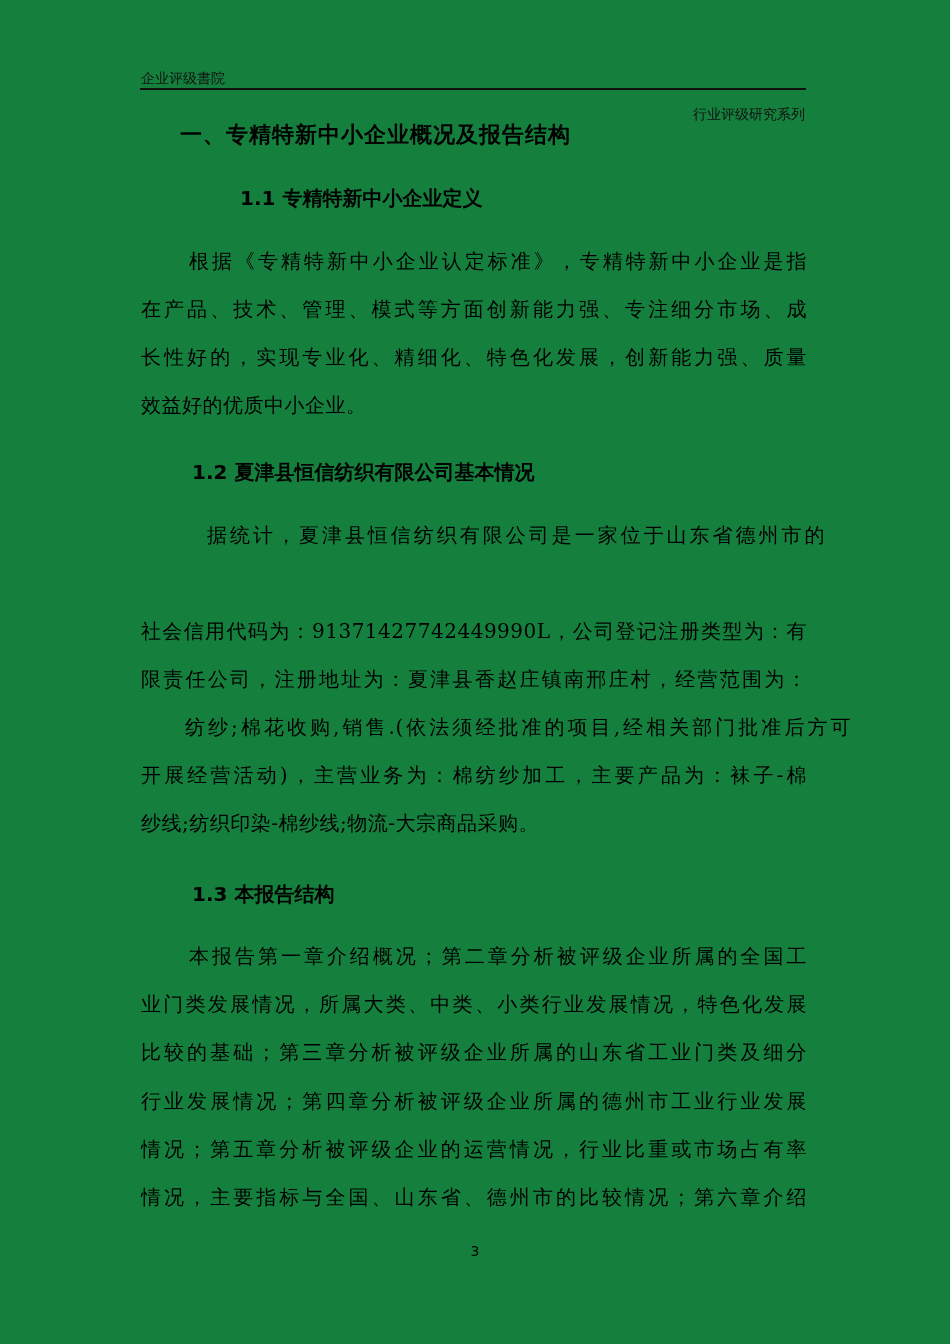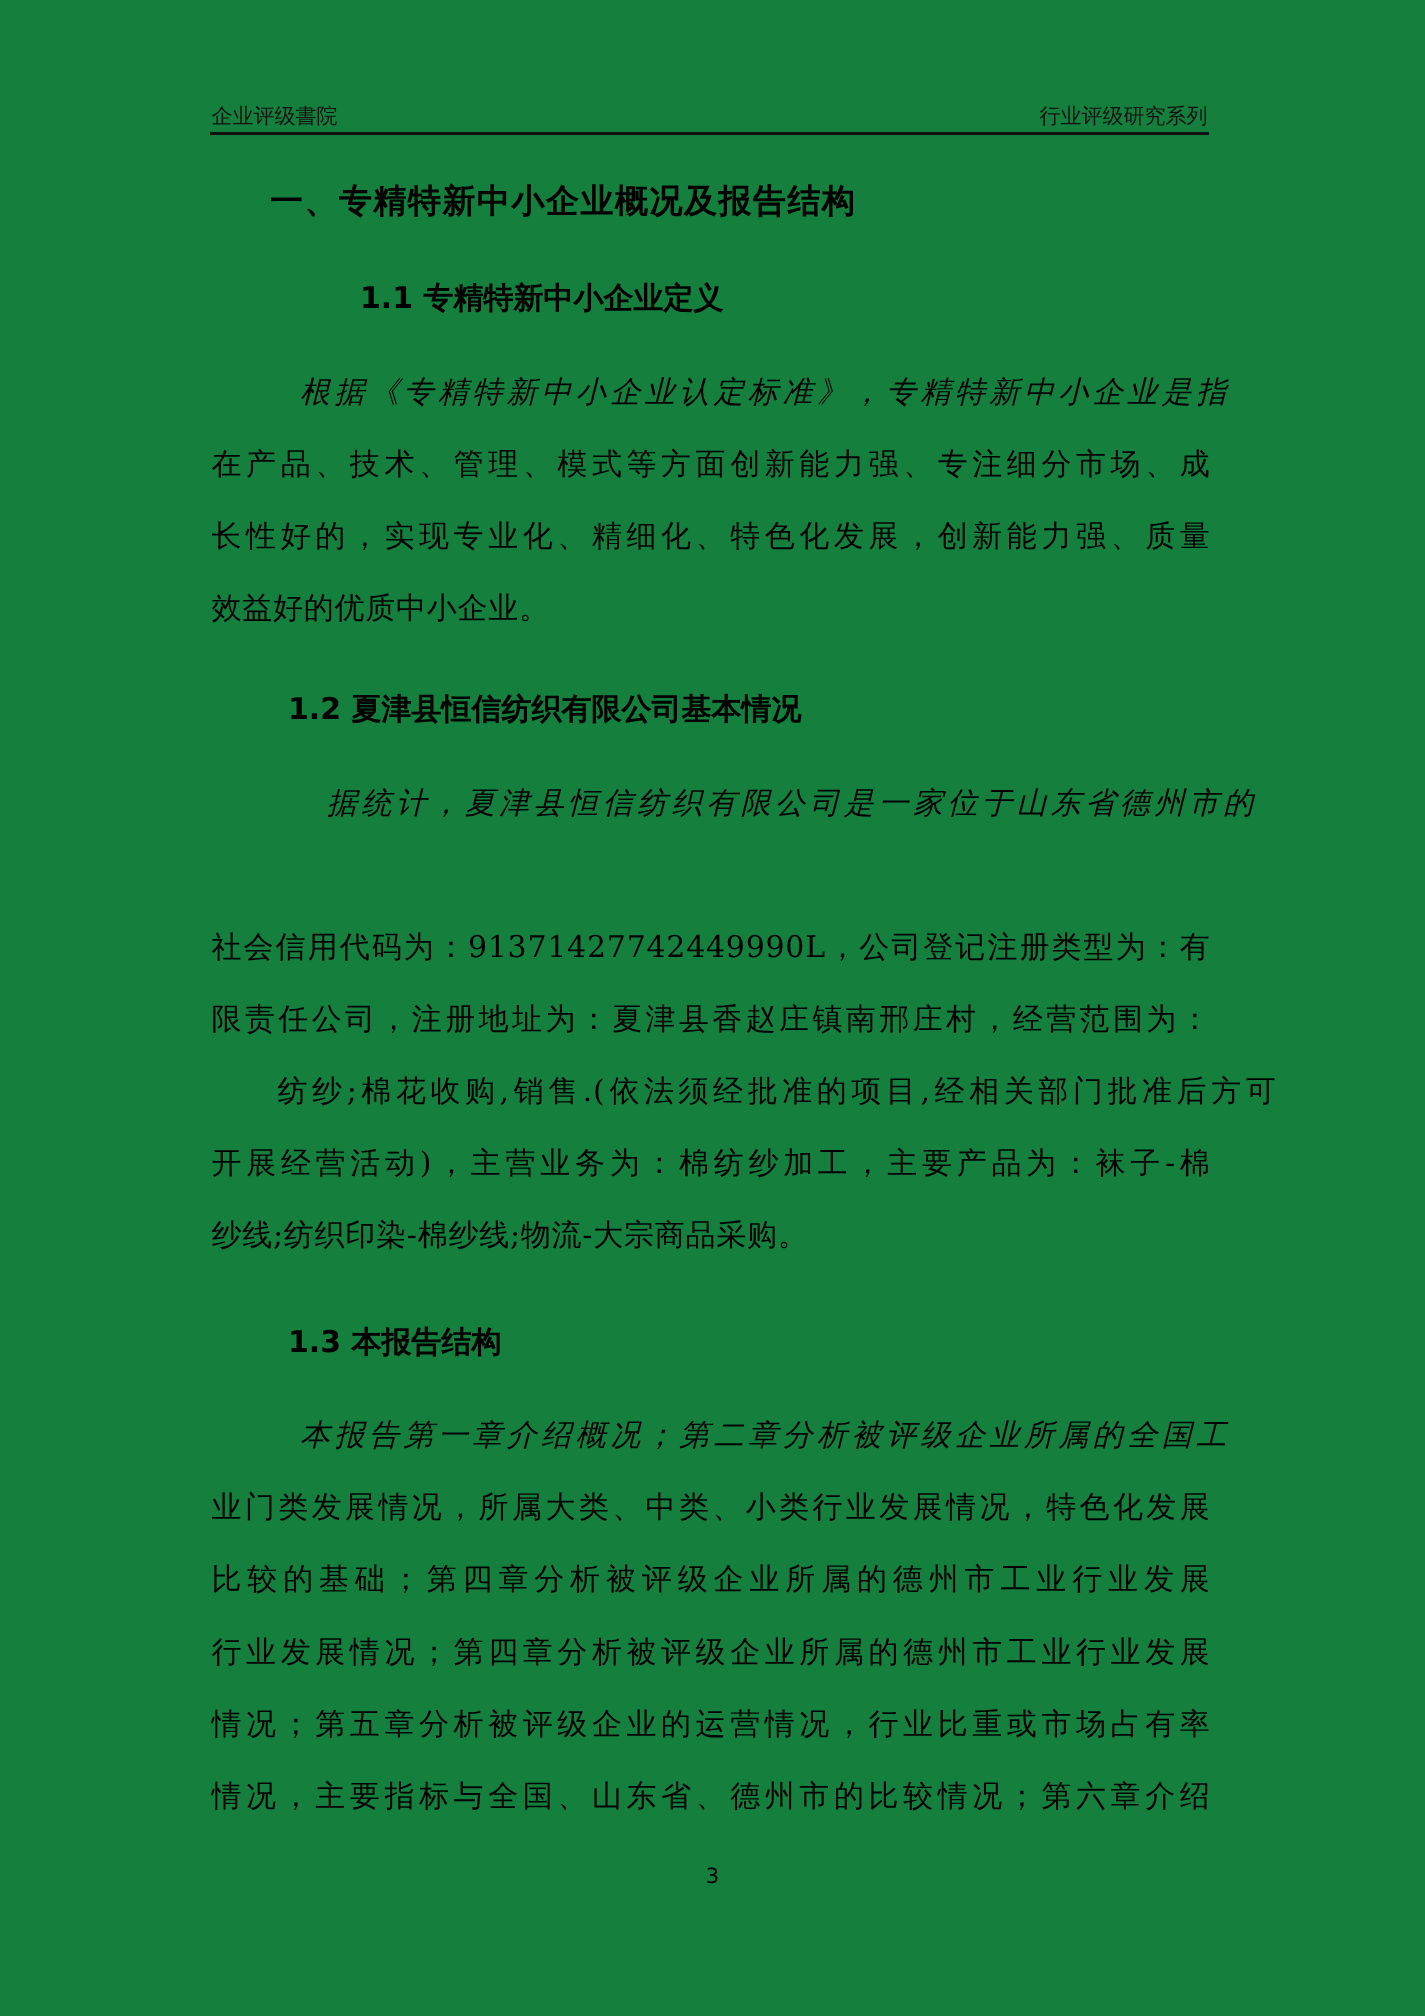--- a/index.html
+++ b/index.html
@@ -3,36 +3,36 @@
 <meta charset="utf-8">
 <style>
   html, body { margin: 0; padding: 0; background: #ffffff; }
   body { width: 950px; height: 1344px; position: relative; overflow: hidden; color: #000; }
   .page { position: absolute; left: 0; top: 0; width: 950px; height: 1344px; background: #15803d; }
   .hdr-left, .hdr-right {
     position: absolute; top: 69px; font-family: "DejaVu Sans", sans-serif;
     font-size: 14px; color: #111; line-height: 18px;
   }
   .hdr-left { left: 141px; }
-  .hdr-right { right: 145px; }
+  .hdr-right { right: 145px; margin-top: 36px; }
   .hdr-rule { position: absolute; left: 140px; width: 666px; top: 88px; height: 2px; background: #111; }
   .h1 {
     position: absolute; left: 180px; top: 118px; font-family: "DejaVu Sans", sans-serif;
     font-weight: bold; font-size: 22px; line-height: 34px; letter-spacing: 1px;
   }
   .h2 {
     position: absolute; left: 192px; font-family: "DejaVu Sans", sans-serif;
     font-weight: bold; font-size: 20px; line-height: 30px;
   }
   .line {
     position: absolute; left: 141px; width: 666px; font-family: "DejaVu Serif", serif;
     font-size: 20px; line-height: 30px; white-space: nowrap; text-align: justify;
     text-align-last: justify; letter-spacing: 0.5px;
   }
-  .line.indent { left: 200px; width: 618px; font-style: italic; }
+  .line.indent { left: 189px; width: 618px; }
   .line.last { text-align-last: left; }
   .pagenum {
     position: absolute; left: 0; width: 950px; top: 1242px; text-align: center;
     font-family: "DejaVu Sans", sans-serif; font-size: 14px; line-height: 18px;
   }
 </style>
 </head>
 <body>
 
 <div class="page">
@@ -53,19 +53,19 @@
   <div class="line indent" style="top:520px;margin-left:18px;">据统计，夏津县恒信纺织有限公司是一家位于山东省德州市的</div>
   <div class="line" style="top:616px;">社会信用代码为：91371427742449990L，公司登记注册类型为：有</div>
   <div class="line" style="top:664px;">限责任公司，注册地址为：夏津县香赵庄镇南邢庄村，经营范围为：</div>
   <div class="line" style="top:712px;margin-left:44px;">纺纱;棉花收购,销售.(依法须经批准的项目,经相关部门批准后方可</div>
   <div class="line" style="top:760px;">开展经营活动)，主营业务为：棉纺纱加工，主要产品为：袜子-棉</div>
   <div class="line last" style="top:808px;">纱线;纺织印染-棉纱线;物流-大宗商品采购。</div>
 
   <div class="h2" style="top:879px;">1.3 本报告结构</div>
   <div class="line indent" style="top:941px;">本报告第一章介绍概况；第二章分析被评级企业所属的全国工</div>
   <div class="line" style="top:989px;">业门类发展情况，所属大类、中类、小类行业发展情况，特色化发展</div>
-  <div class="line" style="top:1037px;">比较的基础；第四章分析被评级企业所属的德州市工业行业发展</div>
+  <div class="line" style="top:1037px;">比较的基础；第三章分析被评级企业所属的山东省工业门类及细分</div>
   <div class="line" style="top:1086px;">行业发展情况；第四章分析被评级企业所属的德州市工业行业发展</div>
   <div class="line" style="top:1134px;">情况；第五章分析被评级企业的运营情况，行业比重或市场占有率</div>
   <div class="line" style="top:1182px;">情况，主要指标与全国、山东省、德州市的比较情况；第六章介绍</div>
 
   <div class="pagenum">3</div>
 </div>
 
 </body></html>

